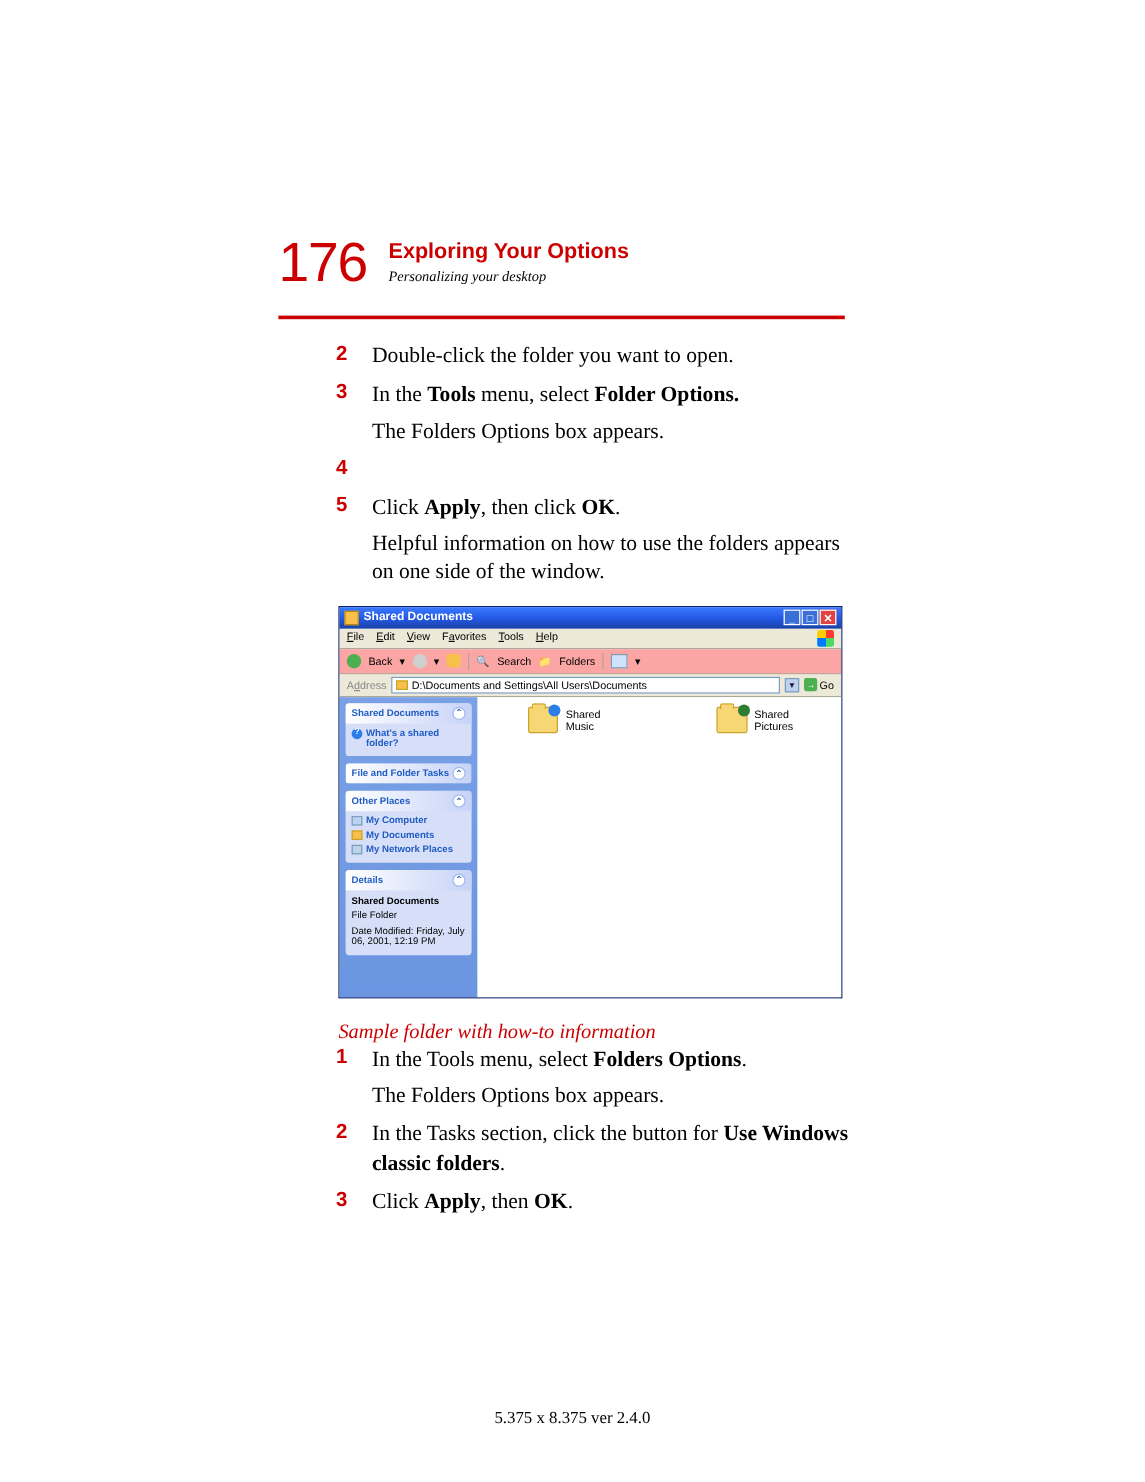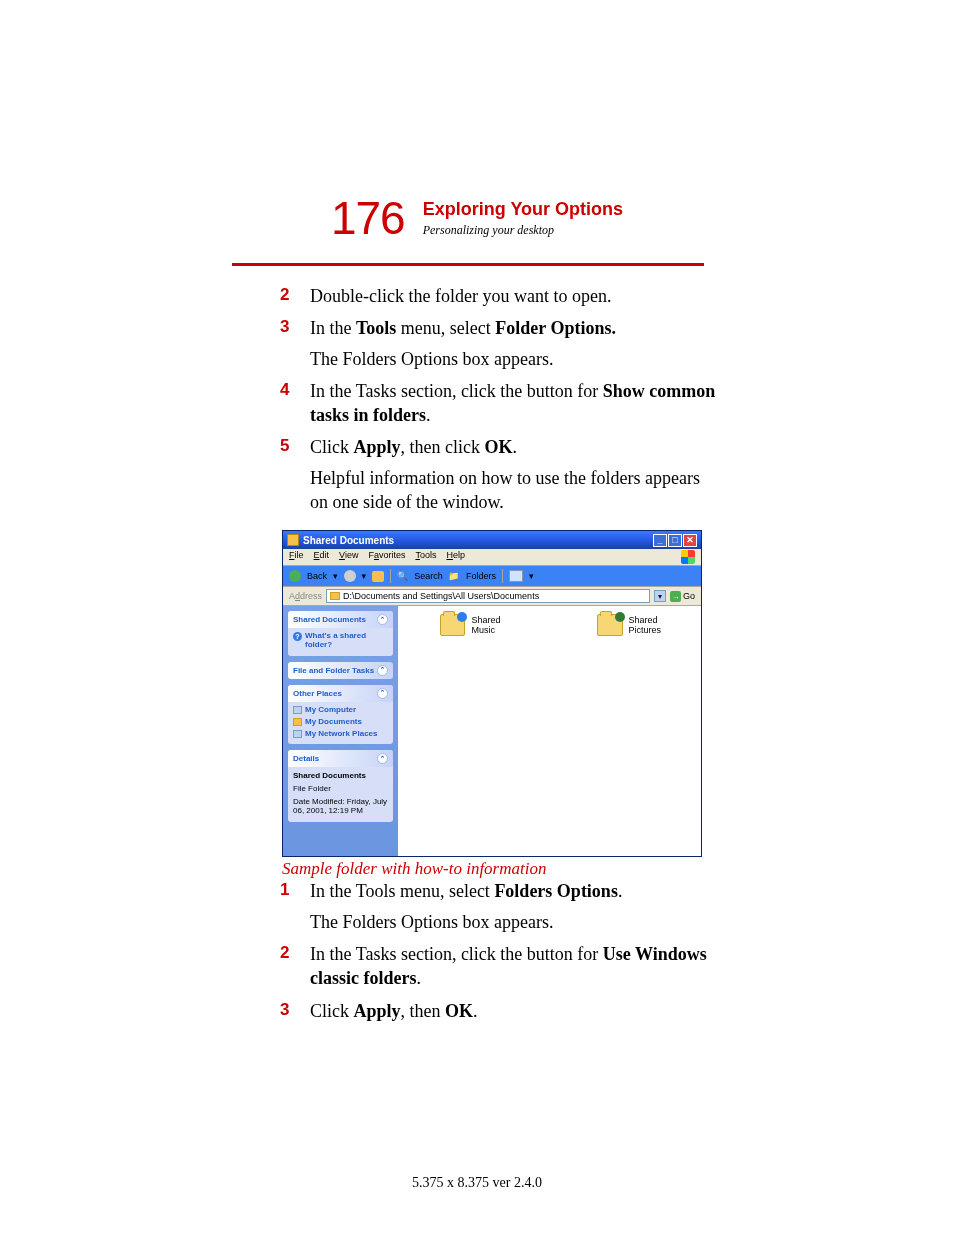--- a/index.html
+++ b/index.html
@@ -17,21 +17,20 @@
     position: absolute;
     left: 232px;
     top: 195px;
     width: 490px;
   }
   .header-row {
     display: flex;
     align-items: flex-start;
     gap: 18px;
     margin-bottom: 6px;
-    justify-content: center;
   }
   .page-number {
     font-family: Arial, Helvetica, sans-serif;
     font-size: 46px;
     font-weight: 400;
     color: #cc0000;
     line-height: 1;
     letter-spacing: -1px;
   }
   .header-text {
@@ -125,21 +124,21 @@
     margin-left: auto;
     width: 14px; height: 14px;
     background: conic-gradient(#ff3b30 0 25%, #4cd964 0 50%, #007aff 0 75%, #ffcc00 0 100%);
     border-radius: 2px;
   }
   .xp-toolbar {
     display: flex;
     align-items: center;
     gap: 6px;
     padding: 3px 6px;
-    background: #3b82f6;
+    background: #fca5a5;
     border-bottom: 1px solid #aca899;
     font-size: 9px;
     color: #000;
   }
   .tb-icon { width: 12px; height: 12px; border-radius: 50%; display: inline-block; }
   .tb-back { background: #4caf50; }
   .tb-fwd { background: #cfcfcf; }
   .tb-up { background: #f7c04a; border-radius: 2px; width: 12px; height: 11px; }
   .tb-sep { width: 1px; height: 14px; background: #aca899; }
   .tb-search::before { content: "🔍"; font-size: 9px; }
@@ -247,21 +246,21 @@
   .folder-big .corner-icon {
     position: absolute; right: -3px; top: -3px;
     width: 10px; height: 10px; border-radius: 50%;
   }
   .corner-blue { background: #2b7de9; }
   .corner-green { background: #2e7d32; }
   .caption {
     font-style: italic;
     color: #cc0000;
     font-size: 17px;
-    margin-top: 2px;
+    margin-top: 18px;
     margin-left: 50px;
   }
   .para {
     font-size: 18px;
     line-height: 1.35;
     margin-top: 28px;
     margin-left: 50px;
     margin-bottom: 10px;
   }
   .footer {
@@ -298,23 +297,20 @@
   <div class="step">
     <div class="step-num">3</div>
     <div class="step-body">
       <span>In the </span><b>Tools</b><span> menu, select </span><b>Folder Options.</b>
       <div class="sub">The Folders Options box appears.</div>
     </div>
   </div>
 
   <div class="step">
     <div class="step-num">4</div>
-    <div class="step-body">
-      <span>In the Tasks section, click the button for </span><b>Show common tasks in folders</b><span>.</span>
-    </div>
   </div>
 
   <div class="step">
     <div class="step-num">5</div>
     <div class="step-body">
       <span> Click </span><b>Apply</b><span>, then click </span><b>OK</b><span>.</span>
       <div class="sub">Helpful information on how to use the folders appears on one side of the window.</div>
     </div>
   </div>
 

